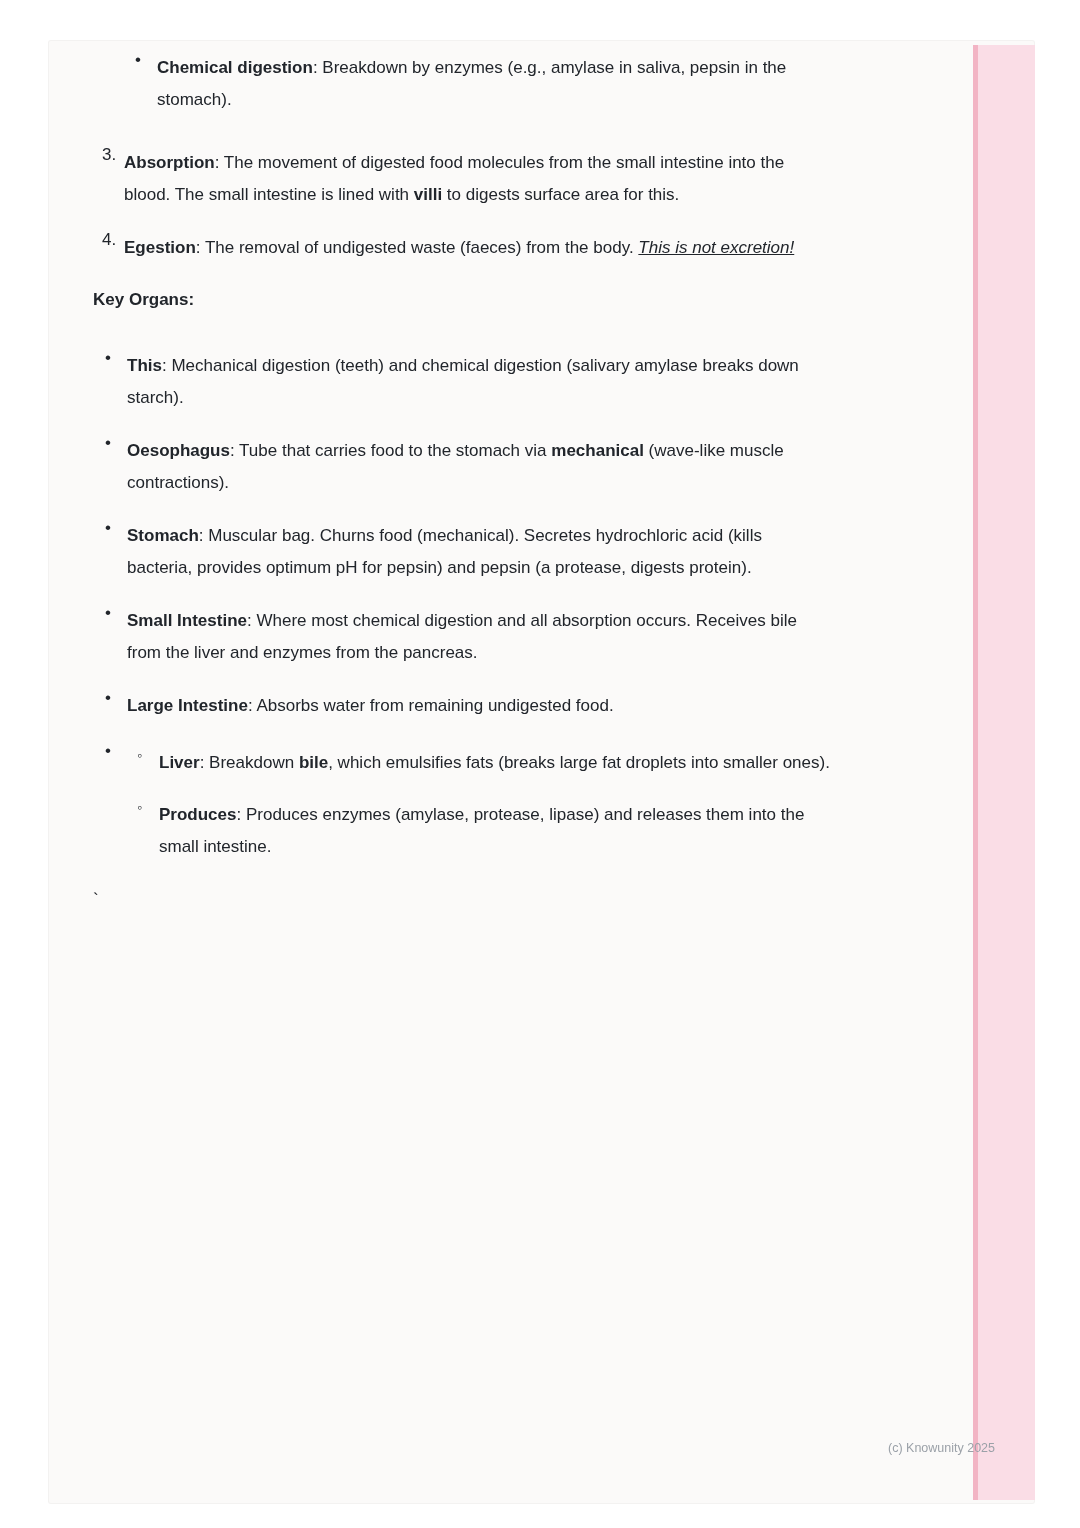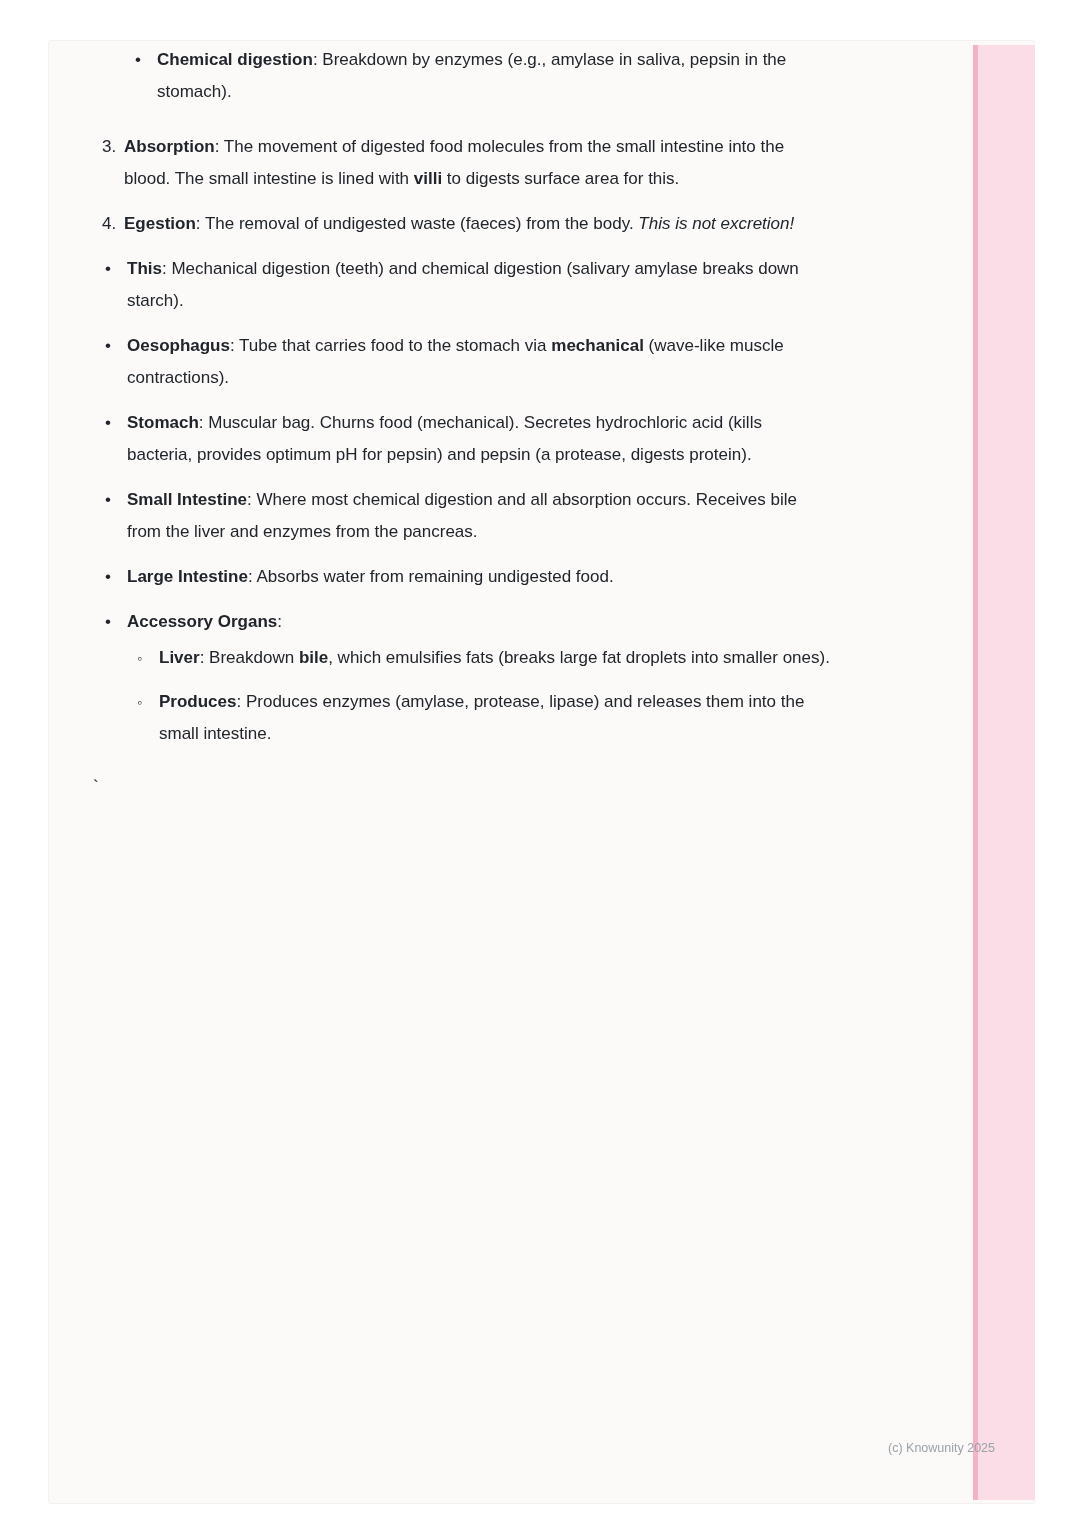--- a/index.html
+++ b/index.html
@@ -69,23 +69,24 @@
     width: 22px;
   }
   .marker.disc {
     font-size: 17px;
   }
   .marker.circle {
     font-size: 14px;
   }
   .item-text {
     grid-column: 2;
+    margin-top: 8px;
   }
   strong { font-weight: 700; }
-  em { font-style: italic; }
+  em { font-style: italic; text-decoration: underline; }
   .intro-list {
     margin-left: 42px;
     margin-bottom: 23px;
   }
   .num-list {
     margin-left: 9px;
     margin-bottom: 13px;
   }
   .organ-list {
     margin-left: 12px;
@@ -140,20 +141,21 @@
     <ol class="num-list">
         <li>
           <span class="marker num">3.</span>
           <span class="item-text"><strong>Absorption</strong><span>: The movement of digested food molecules from the small intestine into the blood. The small intestine is lined with </span><strong>villi</strong><span> to digests surface area for this.</span></span>
         </li>
         <li>
           <span class="marker num">4.</span>
           <span class="item-text"><strong>Egestion</strong><span>: The removal of undigested waste (faeces) from the body. </span><em>This is not excretion!</em></span>
         </li>
       </ol>
+    <h2 class="section-heading">Key Organs:</h2>
     <ul class="organ-list">
         <li>
           <span class="marker disc">•</span>
           <span class="item-text"><strong>This</strong><span>: Mechanical digestion (teeth) and chemical digestion (salivary amylase breaks down starch).</span></span>
         </li>
         <li>
           <span class="marker disc">•</span>
           <span class="item-text"><strong>Oesophagus</strong><span>: Tube that carries food to the stomach via </span><strong>mechanical</strong><span> (wave-like muscle contractions).</span></span>
         </li>
         <li>
@@ -163,21 +165,20 @@
         <li>
           <span class="marker disc">•</span>
           <span class="item-text"><strong>Small Intestine</strong><span>: Where most chemical digestion and all absorption occurs. Receives bile from the liver and enzymes from the pancreas.</span></span>
         </li>
         <li>
           <span class="marker disc">•</span>
           <span class="item-text"><strong>Large Intestine</strong><span>: Absorbs water from remaining undigested food.</span></span>
         </li>
         <li>
           <span class="marker disc">•</span>
-          <span class="item-text"><strong>Accessory Organs</strong><span>:</span></span>
           <ul class="sub-list">
             <li>
               <span class="marker circle">◦</span>
               <span class="item-text"><strong>Liver</strong><span>: Breakdown </span><strong>bile</strong><span>, which emulsifies fats (breaks large fat droplets into smaller ones).</span></span>
             </li>
             <li>
               <span class="marker circle">◦</span>
               <span class="item-text"><strong>Produces</strong><span>: Produces enzymes (amylase, protease, lipase) and releases them into the small intestine.</span></span>
             </li>
           </ul>

